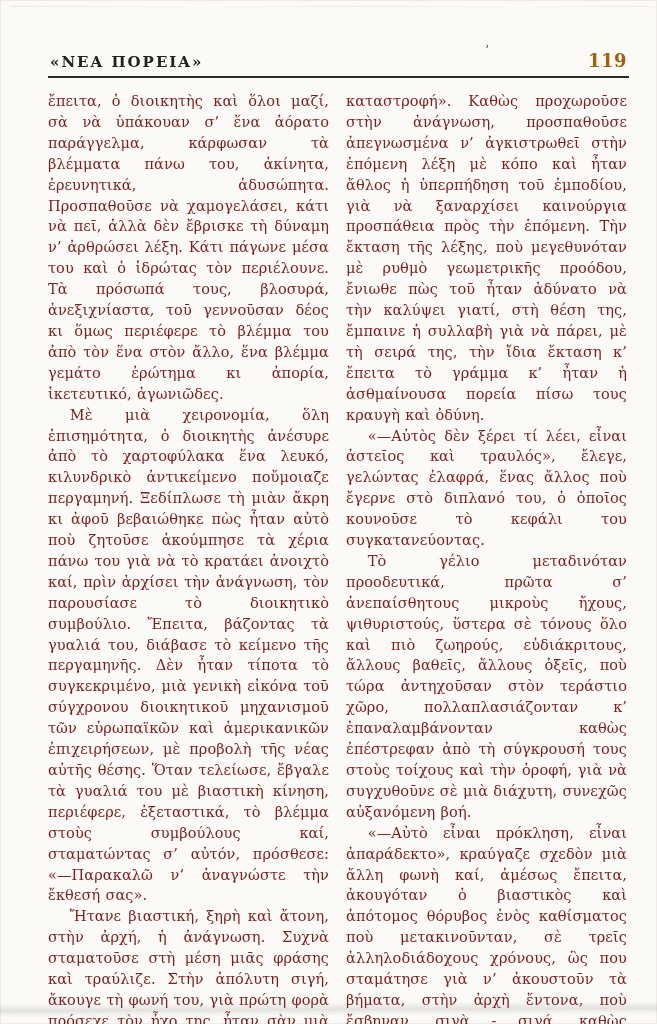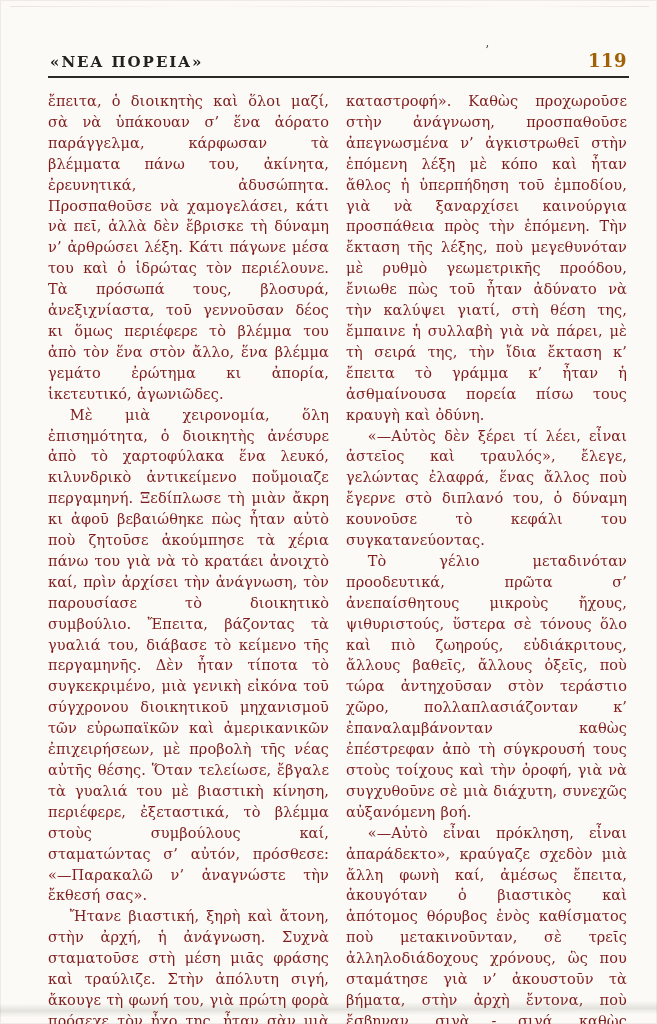--- a/index.html
+++ b/index.html
@@ -74,21 +74,21 @@
     <div class="rule"></div>
 
     <div class="columns">
       <div class="col">
         <p>ἔπειτα, ὁ διοικητὴς καὶ ὅλοι μαζί, σὰ νὰ ὑπάκουαν σ’ ἕνα ἀόρατο παράγγελμα, κάρφωσαν τὰ βλέμματα πάνω του, ἀκίνητα, ἐρευνητικά, ἀδυσώπητα. Προσπαθοῦσε νὰ χαμογελάσει, κάτι νὰ πεῖ, ἀλλὰ δὲν ἔβρισκε τὴ δύναμη ν’ ἀρθρώσει λέξη. Κάτι πάγωνε μέσα του καὶ ὁ ἱδρώτας τὸν περιέλουνε. Τὰ πρόσωπά τους, βλοσυρά, ἀνεξιχνίαστα, τοῦ γεννοῦσαν δέος κι ὅμως περιέφερε τὸ βλέμμα του ἀπὸ τὸν ἕνα στὸν ἄλλο, ἕνα βλέμμα γεμάτο ἐρώτημα κι ἀπορία, ἱκετευτικό, ἀγωνιῶδες.</p>
         <p class="indent">Μὲ μιὰ χειρονομία, ὅλη ἐπισημότητα, ὁ διοικητὴς ἀνέσυρε ἀπὸ τὸ χαρτοφύλακα ἕνα λευκό, κιλυνδρικὸ ἀντικείμενο ποὔμοιαζε περγαμηνή. Ξεδίπλωσε τὴ μιὰν ἄκρη κι ἀφοῦ βεβαιώθηκε πὼς ἦταν αὐτὸ ποὺ ζητοῦσε ἀκούμπησε τὰ χέρια πάνω του γιὰ νὰ τὸ κρατάει ἀνοιχτὸ καί, πρὶν ἀρχίσει τὴν ἀνάγνωση, τὸν παρουσίασε τὸ διοικητικὸ συμβούλιο. Ἔπειτα, βάζοντας τὰ γυαλιά του, διάβασε τὸ κείμενο τῆς περγαμηνῆς. Δὲν ἦταν τίποτα τὸ συγκεκριμένο, μιὰ γενικὴ εἰκόνα τοῦ σύγχρονου διοικητικοῦ μηχανισμοῦ τῶν εὐρωπαϊκῶν καὶ ἀμερικανικῶν ἐπιχειρήσεων, μὲ προβολὴ τῆς νέας αὐτῆς θέσης. Ὅταν τελείωσε, ἔβγαλε τὰ γυαλιά του μὲ βιαστικὴ κίνηση, περιέφερε, ἐξεταστικά, τὸ βλέμμα στοὺς συμβούλους καί, σταματώντας σ’ αὐτόν, πρόσθεσε: «—Παρακαλῶ ν’ ἀναγνώστε τὴν ἔκθεσή σας».</p>
         <p class="indent">Ἤτανε βιαστική, ξηρὴ καὶ ἄτονη, στὴν ἀρχή, ἡ ἀνάγνωση. Συχνὰ σταματοῦσε στὴ μέση μιᾶς φράσης καὶ τραύλιζε. Στὴν ἀπόλυτη σιγή, ἄκουγε τὴ φωνή του, γιὰ πρώτη φορὰ πρόσεχε τὸν ἦχο της, ἦταν σὰν μιὰ ἀνακάλυψη, θλιβερὴ ἀνακάλυψη μιᾶς ἀδέξιας, τραυλῆς ὁμιλίας, ἀνέκφραστης, κωμικῆς καὶ ἀξιοθρήνητης. Εἶχε κιόλας προδικάσει τὸ ἀποτέλεσμα: «ἀπόλυτη ἀποτυχία, ἀληθινὴ</p>
       </div>
       <div class="col">
         <p>καταστροφή». Καθὼς προχωροῦσε στὴν ἀνάγνωση, προσπαθοῦσε ἀπεγνωσμένα ν’ ἀγκιστρωθεῖ στὴν ἑπόμενη λέξη μὲ κόπο καὶ ἦταν ἄθλος ἡ ὑπερπήδηση τοῦ ἐμποδίου, γιὰ νὰ ξαναρχίσει καινούργια προσπάθεια πρὸς τὴν ἑπόμενη. Τὴν ἔκταση τῆς λέξης, ποὺ μεγεθυνόταν μὲ ρυθμὸ γεωμετρικῆς προόδου, ἔνιωθε πὼς τοῦ ἦταν ἀδύνατο νὰ τὴν καλύψει γιατί, στὴ θέση της, ἔμπαινε ἡ συλλαβὴ γιὰ νὰ πάρει, μὲ τὴ σειρά της, τὴν ἴδια ἔκταση κ’ ἔπειτα τὸ γράμμα κ’ ἦταν ἡ ἀσθμαίνουσα πορεία πίσω τους κραυγὴ καὶ ὀδύνη.</p>
-        <p class="indent">«—Αὐτὸς δὲν ξέρει τί λέει, εἶναι ἀστεῖος καὶ τραυλός», ἔλεγε, γελώντας ἐλαφρά, ἕνας ἄλλος ποὺ ἔγερνε στὸ διπλανό του, ὁ δύναμη κουνοῦσε τὸ κεφάλι του συγκατανεύοντας.</p>
+        <p class="indent">«—Αὐτὸς δὲν ξέρει τί λέει, εἶναι ἀστεῖος καὶ τραυλός», ἔλεγε, γελώντας ἐλαφρά, ἕνας ἄλλος ποὺ ἔγερνε στὸ διπλανό του, ὁ ὁποῖος κουνοῦσε τὸ κεφάλι του συγκατανεύοντας.</p>
         <p class="indent">Τὸ γέλιο μεταδινόταν προοδευτικά, πρῶτα σ’ ἀνεπαίσθητους μικροὺς ἤχους, ψιθυριστούς, ὕστερα σὲ τόνους ὅλο καὶ πιὸ ζωηρούς, εὐδιάκριτους, ἄλλους βαθεῖς, ἄλλους ὀξεῖς, ποὺ τώρα ἀντηχοῦσαν στὸν τεράστιο χῶρο, πολλαπλασιάζονταν κ’ ἐπαναλαμβάνονταν καθὼς ἐπέστρεφαν ἀπὸ τὴ σύγκρουσή τους στοὺς τοίχους καὶ τὴν ὀροφή, γιὰ νὰ συγχυθοῦνε σὲ μιὰ διάχυτη, συνεχῶς αὐξανόμενη βοή.</p>
         <p class="indent">«—Αὐτὸ εἶναι πρόκληση, εἶναι ἀπαράδεκτο», κραύγαζε σχεδὸν μιὰ ἄλλη φωνὴ καί, ἀμέσως ἔπειτα, ἀκουγόταν ὁ βιαστικὸς καὶ ἀπότομος θόρυβος ἑνὸς καθίσματος ποὺ μετακινοῦνταν, σὲ τρεῖς ἀλληλοδιάδοχους χρόνους, ὣς που σταμάτησε γιὰ ν’ ἀκουστοῦν τὰ βήματα, στὴν ἀρχὴ ἔντονα, ποὺ ἔσβηναν, σιγὰ - σιγά, καθὼς προχωροῦσαν πρὸς τὴν ἔξοδο. Ἄλλοι θόρυβοι καθισμάτων ἀκολουθοῦσαν, σ’ ἀνάλογους τόνους, ἄλλοτε</p>
       </div>
     </div>
   </div>
 
   <div class="scan-edge-bottom"></div>
 </div>
 
 </body></html>

